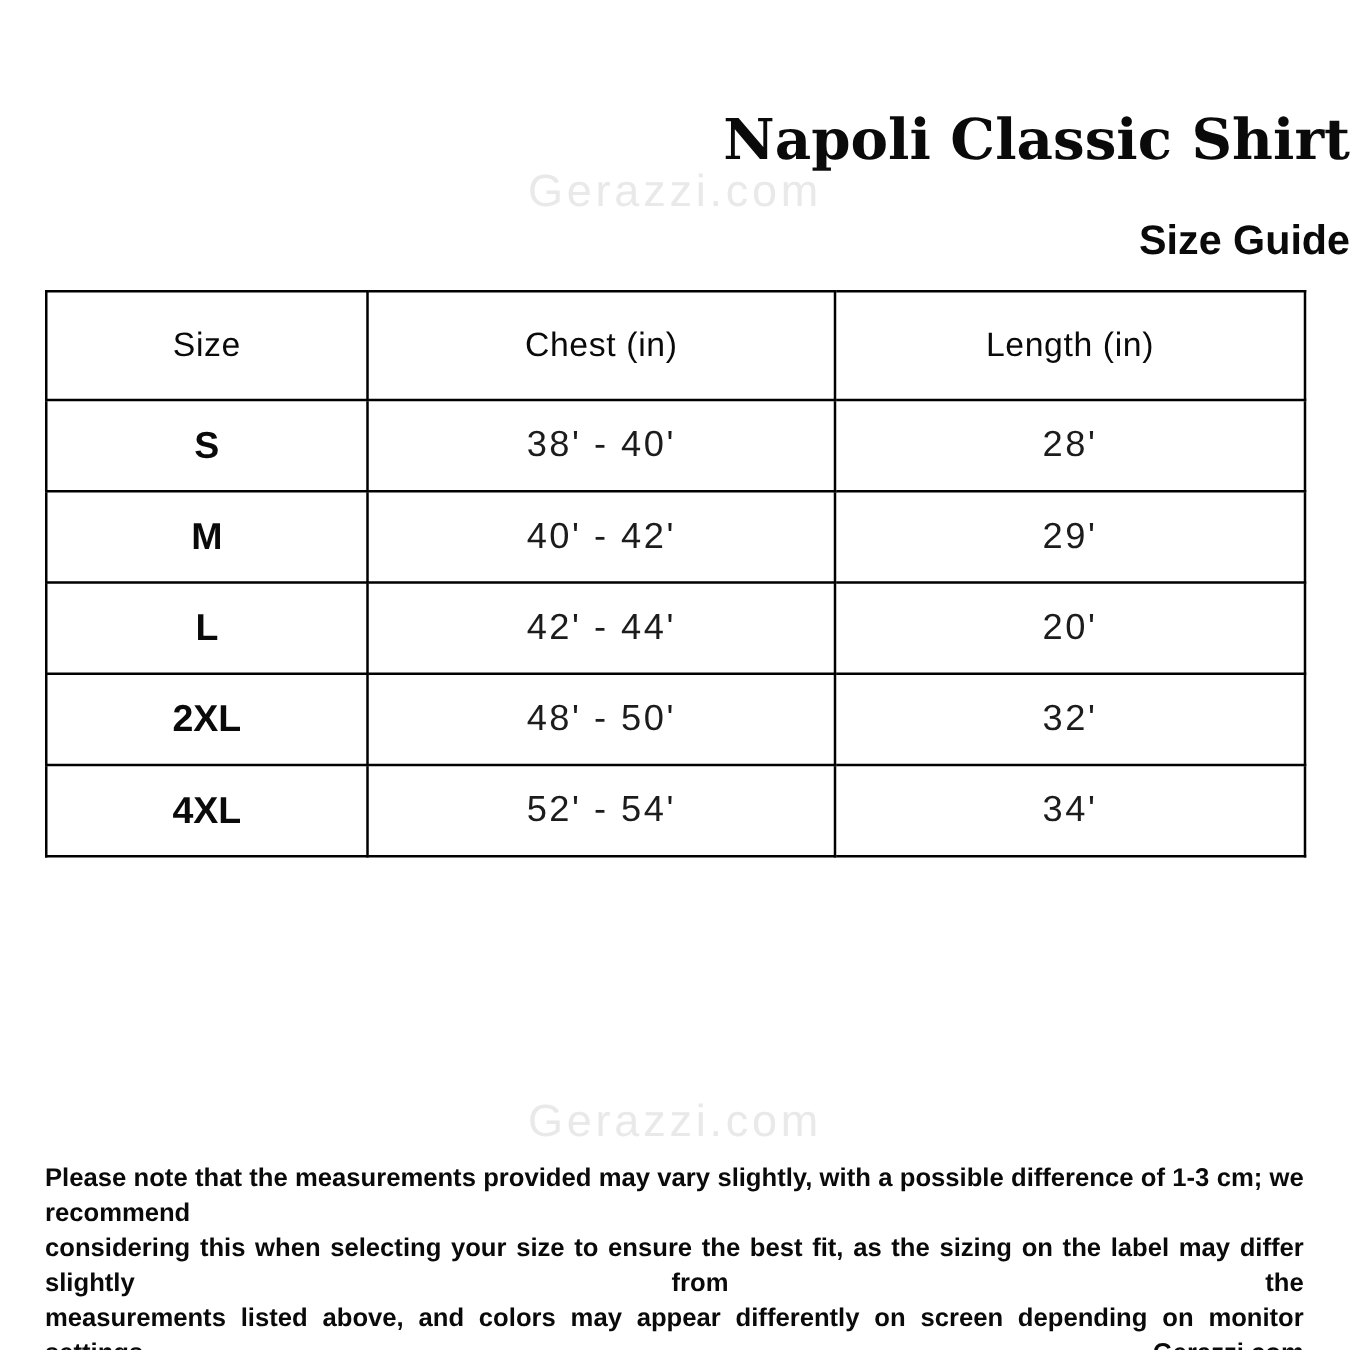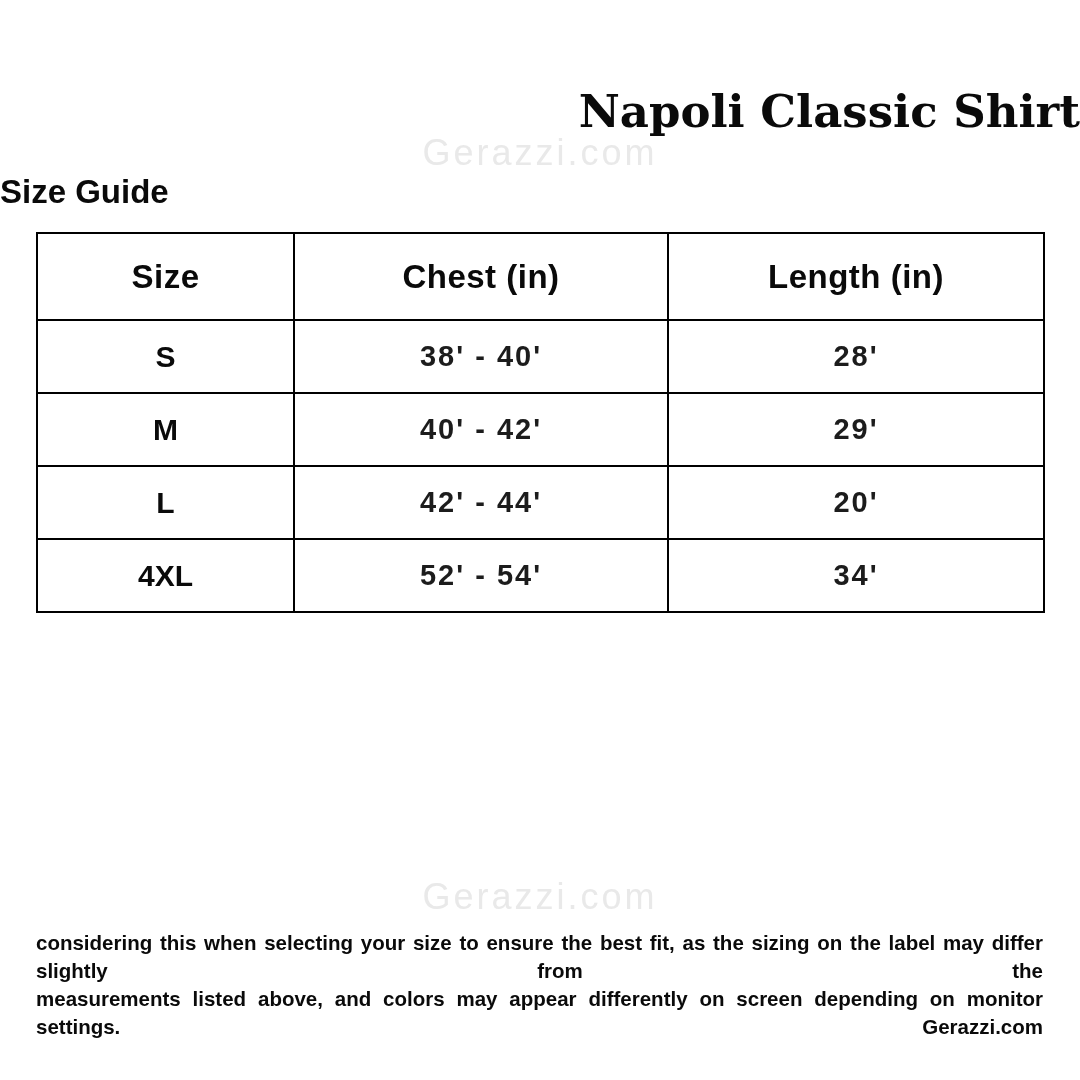--- a/index.html
+++ b/index.html
@@ -43,21 +43,21 @@
     font-size: 45px;
     line-height: 52px;
     z-index: 2;
   }
   .subtitle {
     position: absolute;
     top: 172px;
     left: 0;
     width: 100%;
     margin: 0;
-    text-align: left;
+    text-align: right;
     font-size: 33px;
     font-weight: bold;
     line-height: 40px;
     z-index: 2;
   }
   table.size-table {
     position: absolute;
     left: 36px;
     top: 232px;
     width: 1007px;
@@ -71,34 +71,34 @@
   .size-table col.c-length { width: 376px; }
   .size-table th, .size-table td {
     border: 2px solid #000000;
     text-align: center;
     vertical-align: middle;
     background: transparent;
     padding: 0;
   }
   .size-table thead th {
     height: 85px;
-    font-size: 33px;
-    font-weight: bold;
+    font-size: 27px;
+    font-weight: normal;
     letter-spacing: 0.5px;
   }
   .size-table tbody td {
     height: 71px;
   }
   td.size-cell {
     font-size: 30px;
     font-weight: bold;
   }
   td.value-cell {
     font-size: 29px;
-    font-weight: bold;
+    font-weight: normal;
     letter-spacing: 2px;
     color: #1c1c1c;
   }
   .footer {
     position: absolute;
     left: 36px;
     top: 929px;
     width: 1007px;
     z-index: 2;
     font-size: 20.5px;
@@ -145,25 +145,31 @@
         <td class="size-cell">M</td>
         <td class="value-cell">40' - 42'</td>
         <td class="value-cell">29'</td>
       </tr>
       <tr>
         <td class="size-cell">L</td>
         <td class="value-cell">42' - 44'</td>
         <td class="value-cell">20'</td>
       </tr>
       <tr>
+        <td class="size-cell">2XL</td>
+        <td class="value-cell">48' - 50'</td>
+        <td class="value-cell">32'</td>
+      </tr>
+      <tr>
         <td class="size-cell">4XL</td>
         <td class="value-cell">52' - 54'</td>
         <td class="value-cell">34'</td>
       </tr>
     </tbody>
   </table>
 
   <div class="footer">
+    <div class="footer-line">Please note that the measurements provided may vary slightly, with a possible difference of 1-3 cm; we recommend</div>
     <div class="footer-line">considering this when selecting your size to ensure the best fit, as the sizing on the label may differ slightly from the</div>
     <div class="footer-line">measurements listed above, and colors may appear differently on screen depending on monitor settings. Gerazzi.com</div>
   </div>
 
 </div>
 
 </body></html>

